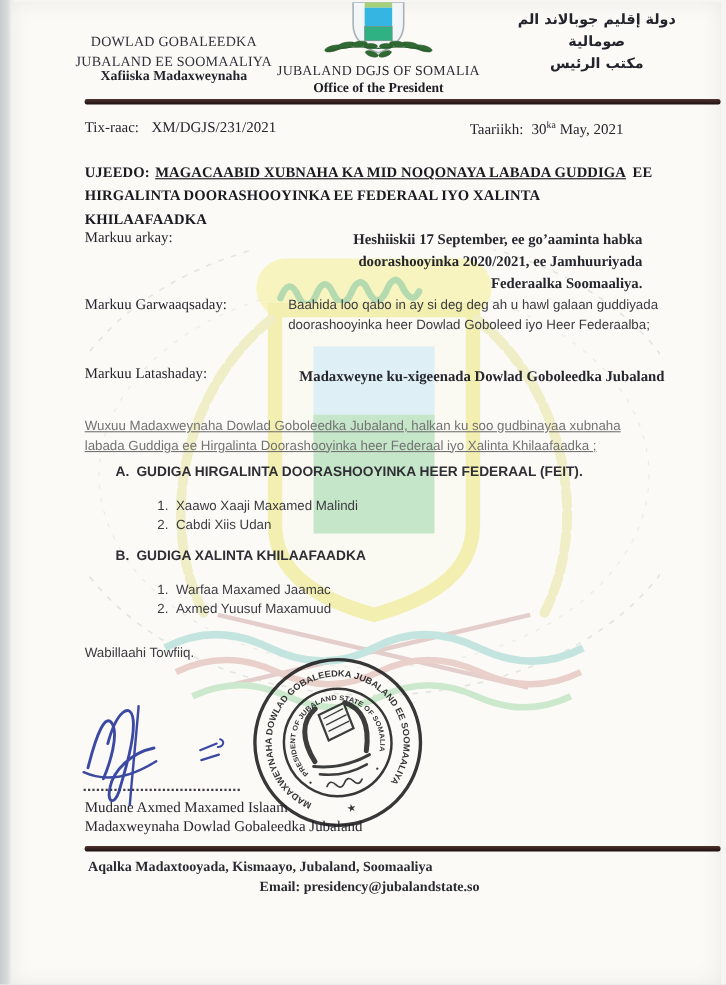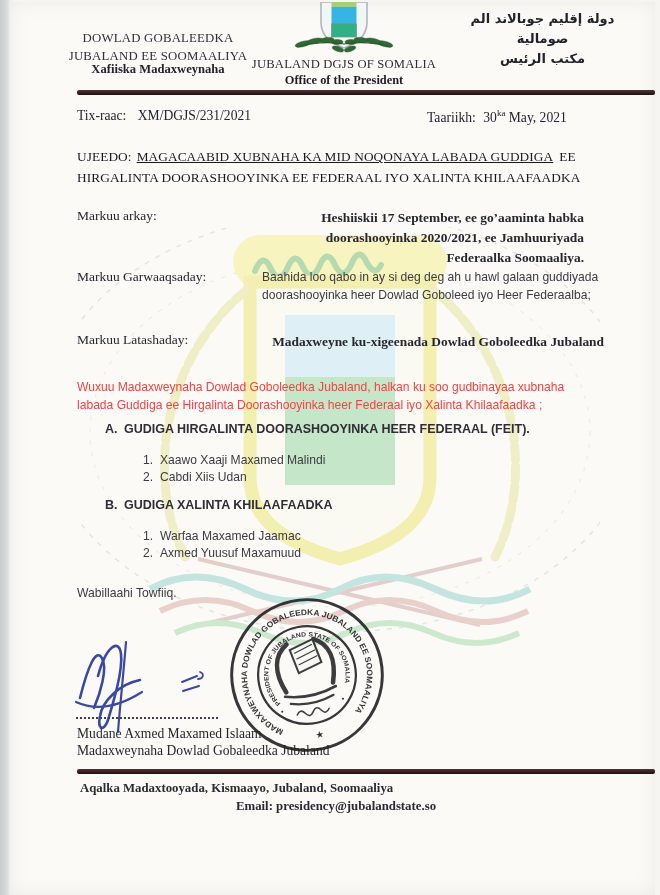--- a/index.html
+++ b/index.html
@@ -29,35 +29,35 @@
     font-family:"DejaVu Sans",sans-serif;font-size:13px;font-weight:bold;
     color:#23232b;line-height:1.55;}
   .rule{height:4.5px;background:linear-gradient(#523431,#1c1010);border-radius:2px;}
   .rule1{left:67px;top:88px;width:578px;}
   .rule2{left:67px;top:767px;width:578px;}
 
   .ref{left:67px;top:106px;font-size:13.6px;color:#24242c;}
   .date{left:417px;top:106px;font-size:13.6px;color:#24242c;}
   sup{font-size:9px;}
 
-  .subject{left:67px;top:144px;width:524px;font-size:13.3px;font-weight:normal;
+  .subject{left:67px;top:144px;width:524px;font-size:13.3px;font-weight:bold;
     color:#191920;line-height:1.6;letter-spacing:.1px;}
   .subject .u{text-decoration:underline;}
   .subject .pre{margin-right:5px;}
   .subject .suf{margin-left:6px;}
 
   .clabel{left:67px;font-size:13.5px;color:#26262e;}
   .ctext-serif{left:250px;width:324px;font-size:13.4px;font-weight:600;
     color:#26262e;line-height:1.5;text-align:right;}
   .ctext-sans{left:252px;width:400px;font-family:"Liberation Sans",sans-serif;
     font-size:12.1px;color:#3b3b41;line-height:1.45;}
   .c1{top:206px;}.c2{top:267px;}.c3{top:330px;}
 
   .para{left:67px;top:377px;width:512px;font-family:"Liberation Sans",sans-serif;
-    font-size:12.1px;color:#ef4444;line-height:1.45;}
+    font-size:12.1px;color:#737373;line-height:1.45;text-decoration:underline;}
 
   .sec-h{font-family:"Liberation Sans",sans-serif;font-size:12.5px;font-weight:bold;
     color:#2e2e34;display:flex;}
   .sec-h .ltr{width:19px;}
   .secA{left:95px;top:420px;width:520px;}
   .secB{left:95px;top:496px;width:520px;}
   .mem{left:133px;font-family:"Liberation Sans",sans-serif;font-size:12.1px;
     color:#3b3b41;display:flex;}
   .mem .num{width:17px;}
   .mA1{top:451px;}.mA2{top:468px;}.mB1{top:527px;}.mB2{top:544px;}

